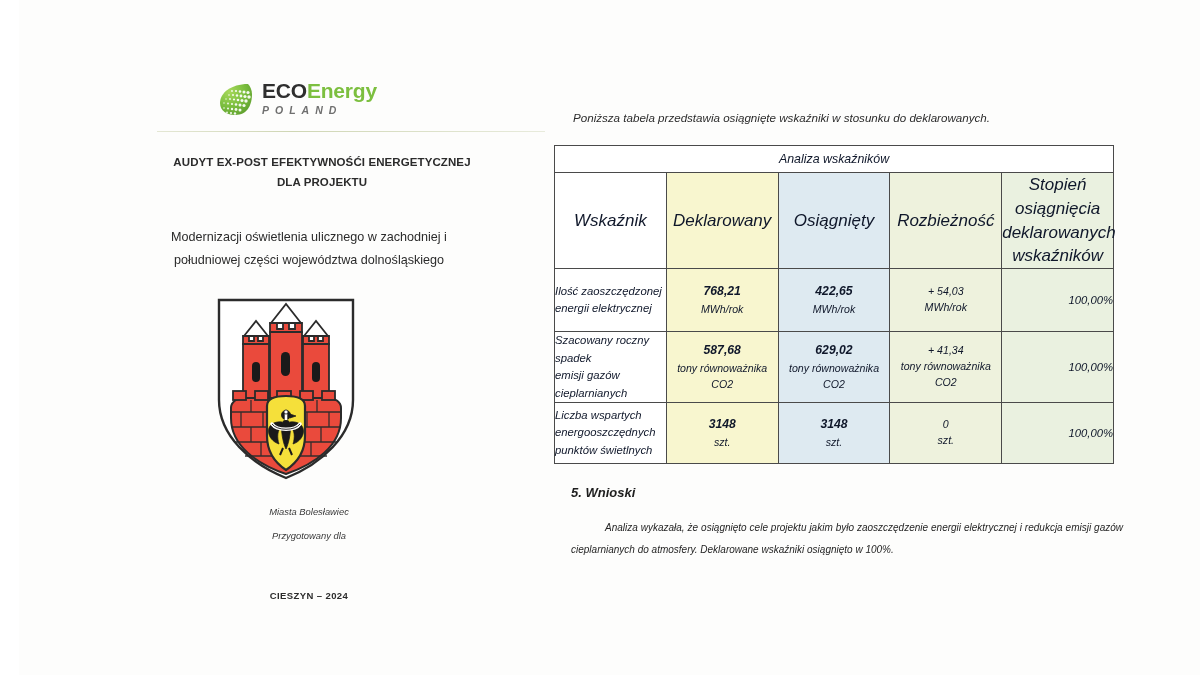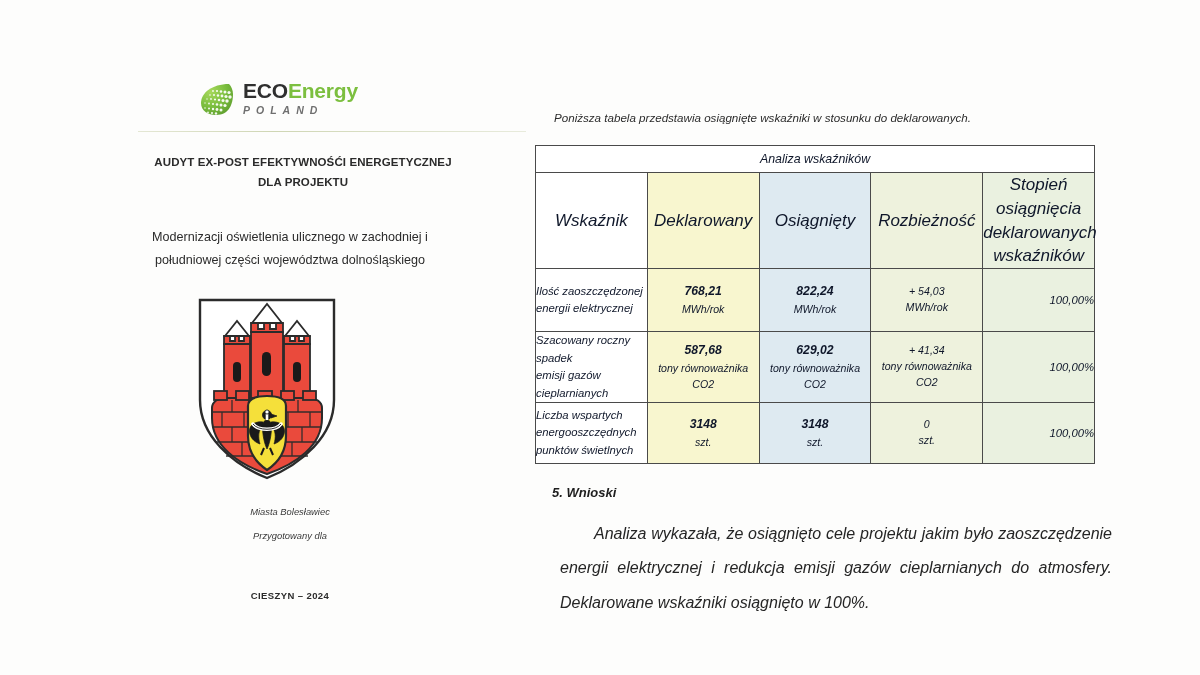--- a/index.html
+++ b/index.html
@@ -12,20 +12,21 @@
     height: 675px;
     overflow: hidden;
     font-family: "Liberation Sans", sans-serif;
     color: #231f20;
     position: relative;
   }
   .page {
     position: absolute;
     inset: 0;
     background: #fdfdfc;
+    margin-left: 19px;
   }
 
   
   .cover {
     position: absolute;
     left: 0;
     top: 0;
     width: 520px;
     height: 675px;
   }
@@ -204,24 +205,24 @@
   .sec-head {
     position: absolute;
     left: 32px;
     top: 485px;
     font-size: 13px;
     font-weight: bold;
     color: #1e1e1e;
   }
   .sec-body {
     position: absolute;
-    left: 40px;
+    left: 32px;
     top: 517px;
     width: 552px;
-    font-size: 16px;
+    font-size: 10px;
     line-height: 2.15;
     text-align: justify;
     text-indent: 34px;
     color: #252525;
   }
 </style>
 </head>
 <body>
 
 <div class="page">
@@ -406,21 +407,21 @@
         <tr class="row1">
           <td class="cell-name c-name">
             <div>Ilość zaoszczędzonej</div>
             <div>energii elektrycznej</div>
           </td>
           <td class="cell-val c-dekl">
             <span class="num">768,21</span>
             <span class="unit">MWh/rok</span>
           </td>
           <td class="cell-val c-osiag">
-            <span class="num">822,24</span>
+            <span class="num">422,65</span>
             <span class="unit">MWh/rok</span>
           </td>
           <td class="cell-val c-rozb">
             <span class="unit">+ 54,03</span>
             <span class="unit">MWh/rok</span>
           </td>
           <td class="cell-pct c-stop">100,00%</td>
         </tr>
 
         <tr class="row2">

